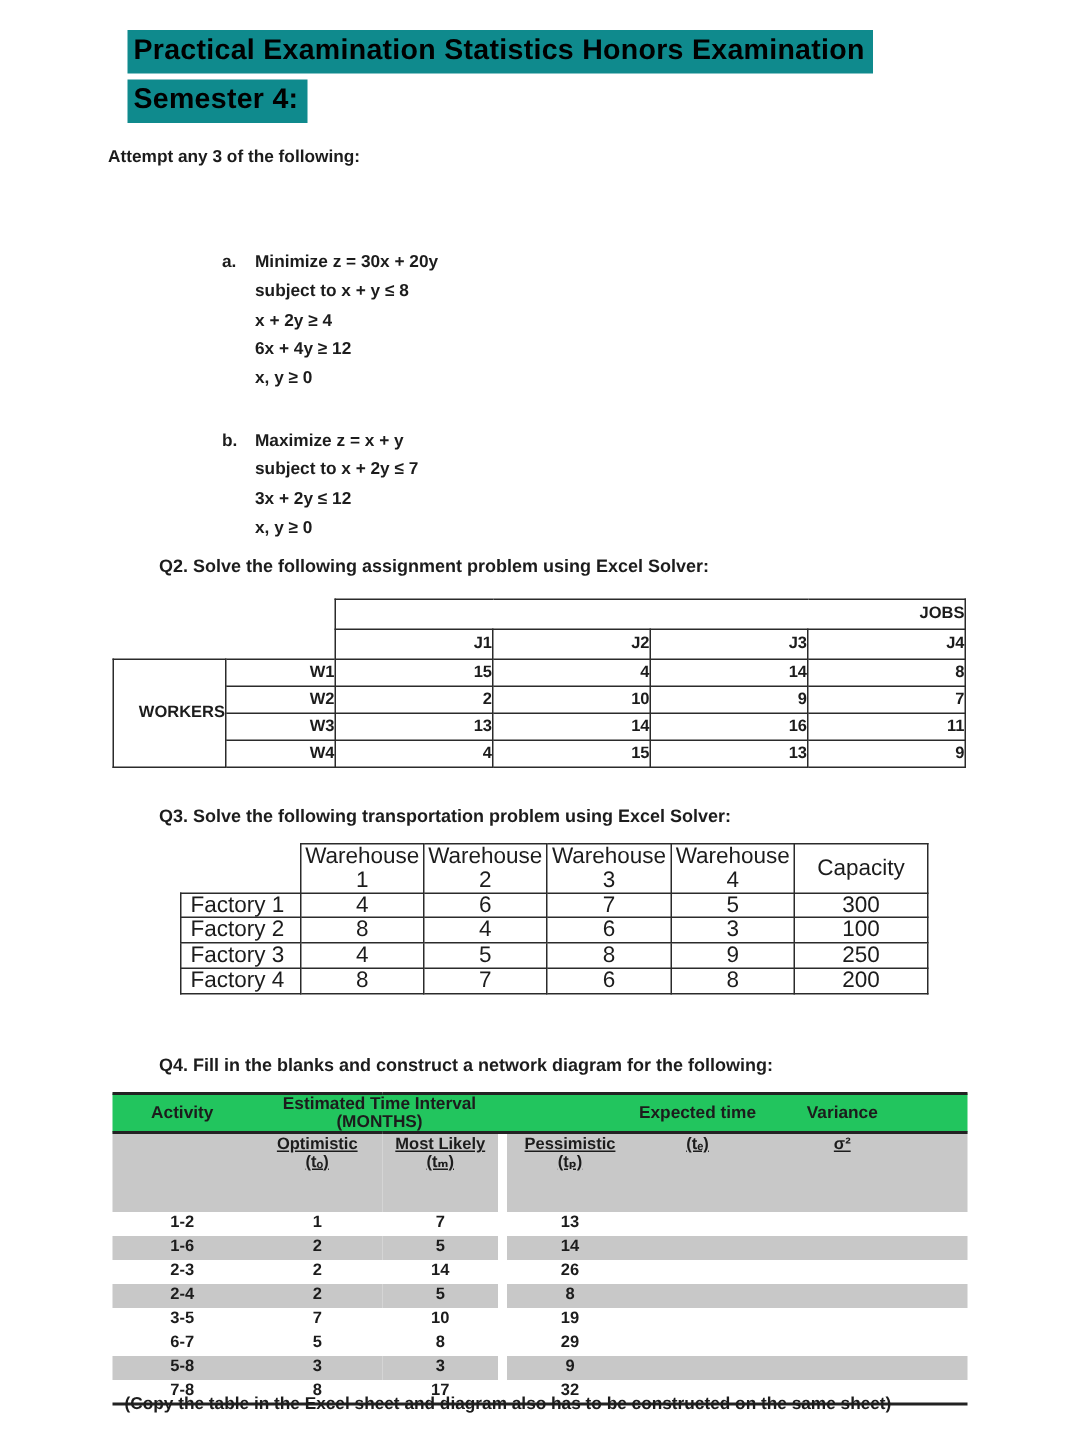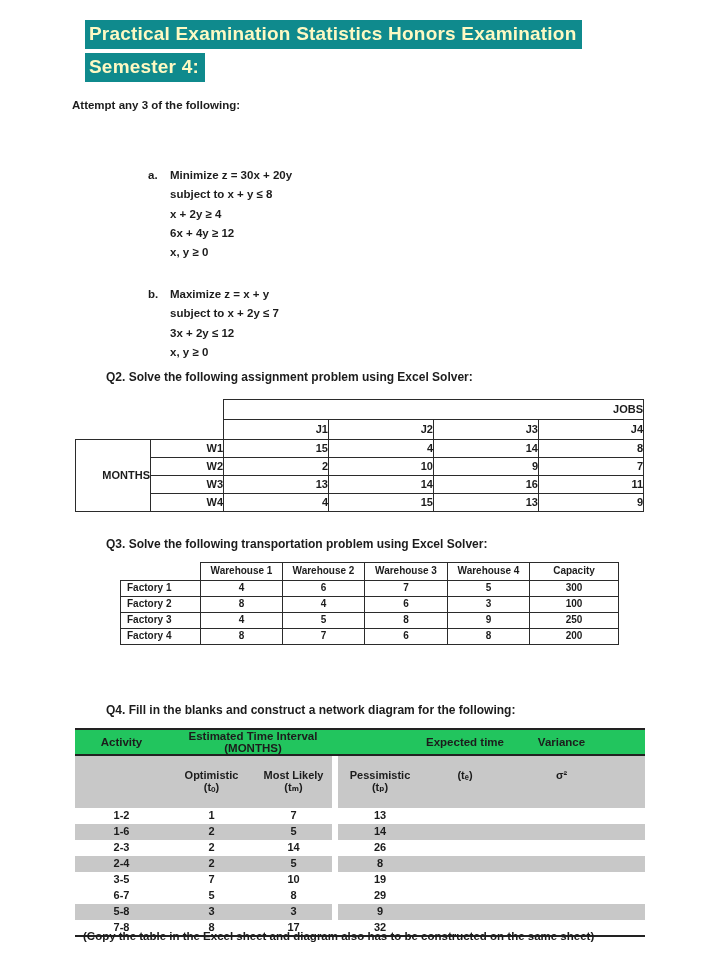--- a/index.html
+++ b/index.html
@@ -2,21 +2,21 @@
 <html style="--accent-teal: #0f8a8d; --band-gray: #c8c8c8;"><head>
 <meta charset="utf-8">
 <style>
   * { box-sizing: border-box; margin: 0; padding: 0; }
   html, body { width: 720px; height: 960px; background: #ffffff; }
   body { font-family: "Liberation Sans", "DejaVu Sans", sans-serif; color: #1c1c1c; }
   .page { position: relative; width: 720px; height: 960px; background: #fff; overflow: hidden; }
 
   
   .title-line { position: absolute; display: inline-block; background: var(--accent-teal, #0f8a8d);
-    color: #fef9c3; font-weight: 700; font-size: 19px; letter-spacing: 0.2px; padding: 3px 6px 4px 4px; }
+    color: #000000; font-weight: 700; font-size: 19px; letter-spacing: 0.2px; padding: 3px 6px 4px 4px; }
   .title-line.l1 { left: 85px; top: 20px; }
   .title-line.l2 { left: 85px; top: 53px; }
 
   .intro { position: absolute; left: 72px; top: 99px; font-size: 11.5px; font-weight: 700; }
 
   .q-heading { position: absolute; font-size: 12px; font-weight: 700; }
   .qh1 { left: 106px; top: 127px; }
   .qh2 { left: 106px; top: 370px; }
   .qh3 { left: 106px; top: 537px; }
   .qh4 { left: 106px; top: 703px; }
@@ -29,33 +29,33 @@
 
   
   .t2 { position: absolute; left: 75px; top: 399px; width: 568px;
     border-collapse: collapse; table-layout: fixed; font-size: 11px; font-weight: 700; text-align: right; }
   .t2 td { border: 1.5px solid #2b2b2b; padding: 0; height: 18px; line-height: 1.05; vertical-align: middle; }
   .t2 tr.h td { height: 20px; }
   .t2 td.nb { border: none; }
 
   
   .t3 { position: absolute; left: 120px; top: 562px; width: 498px;
-    border-collapse: collapse; table-layout: fixed; font-size: 10px; font-weight: 700; text-align: center; }
+    border-collapse: collapse; table-layout: fixed; font-size: 15px; font-weight: 400; text-align: center; }
   .t3 td { border: 1.5px solid #2b2b2b; padding: 0; height: 16px; line-height: 1.05; vertical-align: middle; }
   .t3 tr.h td { height: 18px; }
   .t3 td.nb { border: none; }
   .t3 td.rowlab { text-align: left; padding-left: 6px; }
 
   
   .t4 { position: absolute; left: 75px; top: 728px; width: 570px;
     border-collapse: collapse; table-layout: fixed; font-size: 11px; font-weight: 700; text-align: center;
     border-top: 2.5px solid #222; border-bottom: 2px solid #222; }
   .t4 td { padding: 0; height: 16px; line-height: 1.05; vertical-align: middle; border: none; }
   .t4 tr.hdr td { height: 19px; border-bottom: 2px solid #222; font-size: 11.5px; }
-  .t4 tr.sub td { height: 53px; vertical-align: top; background: var(--band-gray, #c8c8c8); padding-top: 14px; }
+  .t4 tr.sub td { height: 53px; vertical-align: top; background: var(--band-gray, #c8c8c8); padding-top: 2px; text-decoration: underline; }
   .t4 tr.band td { background: var(--band-gray, #c8c8c8); }
   .t4 td.gap { background: #fff !important; }
   .t4 tr.hdr td.gap, .t4 tr.hdr td { background: #22c55e; }
   .t4 td.varcol { padding-right: 30px; }
   .t4 .sub2 { display: block; }
 
   .footer-note { position: absolute; left: 83px; top: 930px; font-size: 11.5px; font-weight: 700; }
 </style>
 </head>
 <body>
@@ -106,21 +106,21 @@
       <td colspan="4">JOBS</td>
     </tr>
     <tr class="h">
       <td class="nb" colspan="2"></td>
       <td>J1</td>
       <td>J2</td>
       <td>J3</td>
       <td>J4</td>
     </tr>
     <tr>
-      <td rowspan="4">MONTHS</td>
+      <td rowspan="4">WORKERS</td>
       <td>W1</td>
       <td>15</td>
       <td>4</td>
       <td>14</td>
       <td>8</td>
     </tr>
     <tr>
       <td>W2</td>
       <td>2</td>
       <td>10</td>

